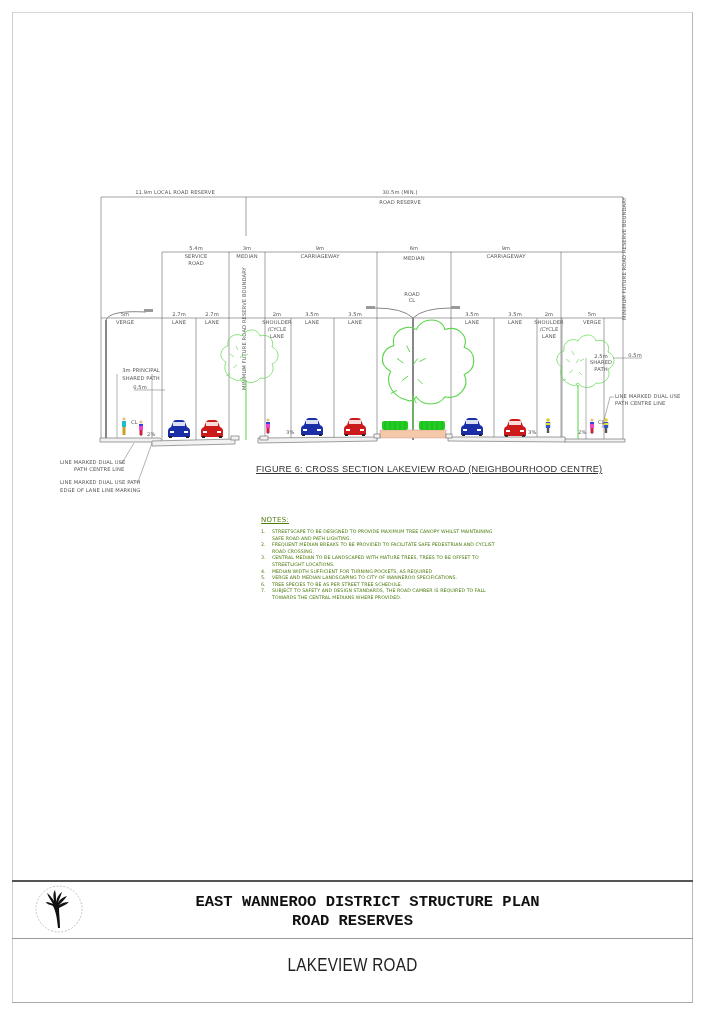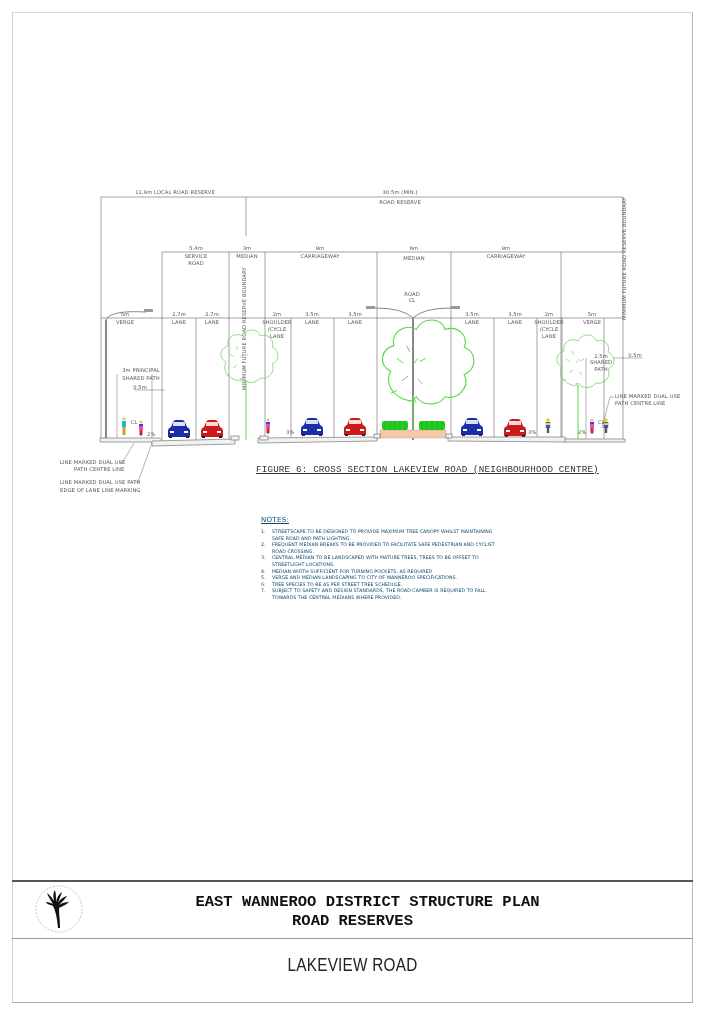--- a/index.html
+++ b/index.html
@@ -3,22 +3,22 @@
 <meta charset="utf-8">
 <style>
   html,body{margin:0;padding:0;background:#ffffff;}
   body{width:705px;height:1009px;position:relative;overflow:hidden;font-family:"Liberation Sans",sans-serif;}
   .frame{position:absolute;left:12px;top:12px;width:681px;height:991px;border-left:1px solid #cfcfcf;border-top:1px solid #d8d8d8;border-right:1px solid #b8b8b8;box-sizing:border-box;}
   .tb-line1{position:absolute;left:12px;width:681px;top:880px;height:2px;background:#555;}
   .tb-line2{position:absolute;left:12px;width:681px;top:938px;height:1px;background:#999;}
   .tb-line3{position:absolute;left:12px;width:681px;top:1002px;height:1px;background:#aaa;}
   .drawing{position:absolute;left:0;top:0;}
   .cad{font-family:"DejaVu Sans",sans-serif;fill:#555;font-size:5.2px;letter-spacing:0.1px;}
-  .fig-title{position:absolute;left:256px;top:464px;font-family:Liberation Mono, monospace;font-size:9.2px;color:#333;text-decoration:underline;letter-spacing:0.2px;white-space:nowrap;}
-  .notes{position:absolute;left:261px;top:516px;width:240px;font-family:"DejaVu Sans",sans-serif;color:#0c4a6e;}
+  .fig-title{position:absolute;left:256px;top:464px;font-family:Liberation Sans, sans-serif;font-size:9.2px;color:#333;text-decoration:underline;letter-spacing:0.2px;white-space:nowrap;}
+  .notes{position:absolute;left:261px;top:516px;width:240px;font-family:"DejaVu Sans",sans-serif;color:#4d7c0f;}
   .notes-heading{font-size:7px;text-decoration:underline;margin-bottom:5px;letter-spacing:0.3px;}
   .notes ol{margin:0;padding:0 0 0 0;list-style:none;}
   .notes li{font-size:4.7px;line-height:6.6px;display:flex;letter-spacing:0.05px;}
   .notes li .num{width:11px;flex:none;}
   .title-main{position:absolute;left:0;width:705px;top:893px;text-align:center;font-family:Liberation Mono, monospace;font-weight:bold;font-size:15.5px;color:#111;line-height:19px;}
   .title-main .l1{display:block;padding-left:30px;}
   .title-main .l2{display:block;padding-left:0px;}
   .title-sub{position:absolute;left:0;width:705px;top:955px;text-align:center;font-family:"Liberation Sans",sans-serif;font-size:18px;color:#222;transform:scaleX(0.85);letter-spacing:0.3px;}
   .logo{position:absolute;left:34px;top:884px;width:50px;height:50px;}
 </style>

